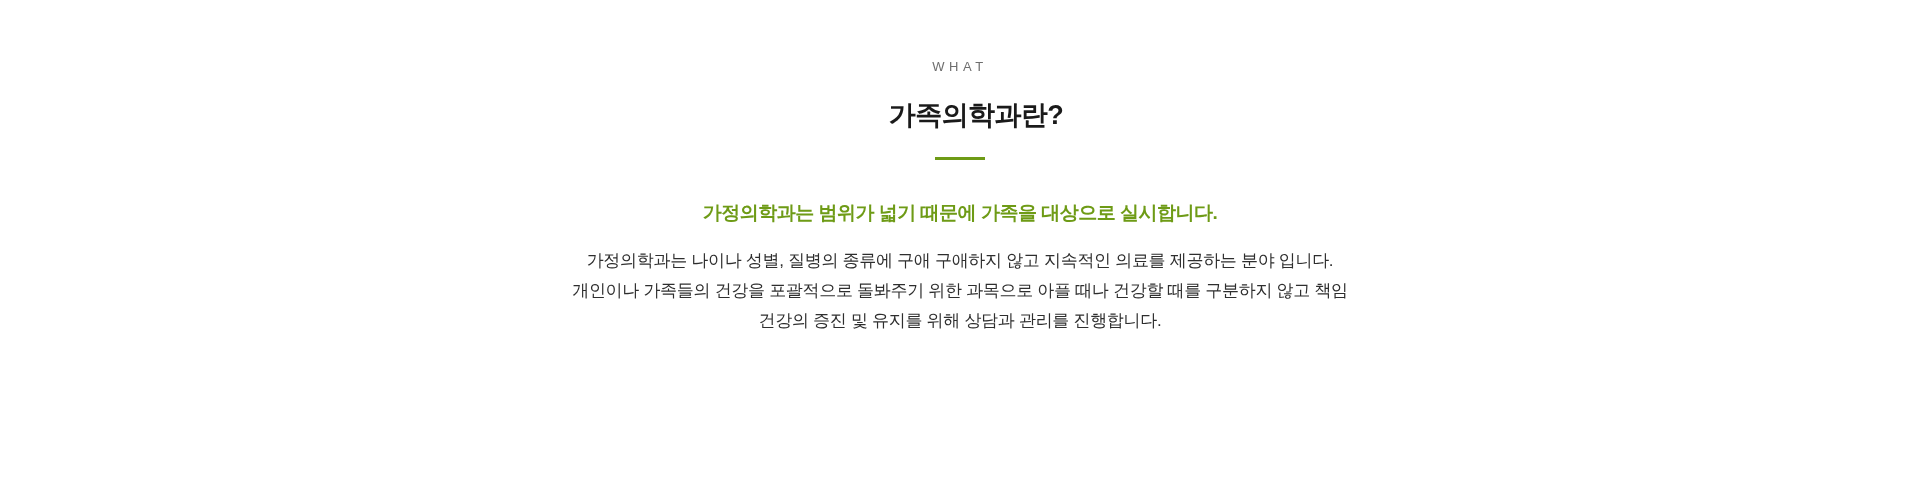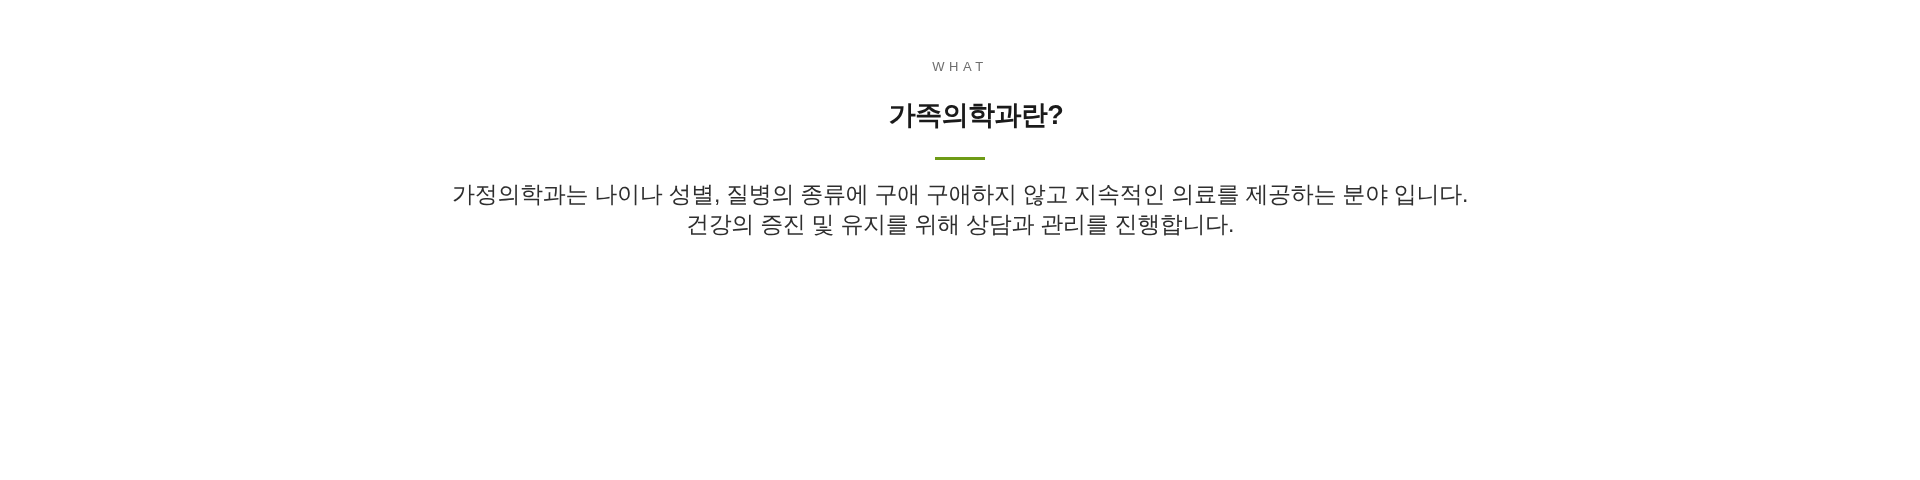--- a/index.html
+++ b/index.html
@@ -63,39 +63,41 @@
   }
 
   .body-copy {
     margin-top: 19px;
     text-align: center;
     max-width: 1110px;
   }
 
   .body-line {
     display: block;
-    font-size: 23px;
+    font-size: 17px;
     font-weight: 400;
     color: #2e2e2e;
     letter-spacing: -0.3px;
     line-height: 30px;
     text-align: center;
     white-space: nowrap;
   }
 </style>
 </head>
 <body>
 
 <div class="section">
 
   <div class="eyebrow">WHAT</div>
 
   <h2 class="heading">가족의학과란?</h2>
 
   <div class="divider"></div>
 
+  <p class="lead">가정의학과는 범위가 넓기 때문에 가족을 대상으로 실시합니다.</p>
 
   <div class="body-copy">
     <span class="body-line">가정의학과는 나이나 성별, 질병의 종류에 구애 구애하지 않고 지속적인 의료를 제공하는 분야 입니다.</span>
+    <span class="body-line">개인이나 가족들의 건강을 포괄적으로 돌봐주기 위한 과목으로 아플 때나 건강할 때를 구분하지 않고 책임</span>
     <span class="body-line">건강의 증진 및 유지를 위해 상담과 관리를 진행합니다.</span>
   </div>
 
 </div>
 
 </body></html>

